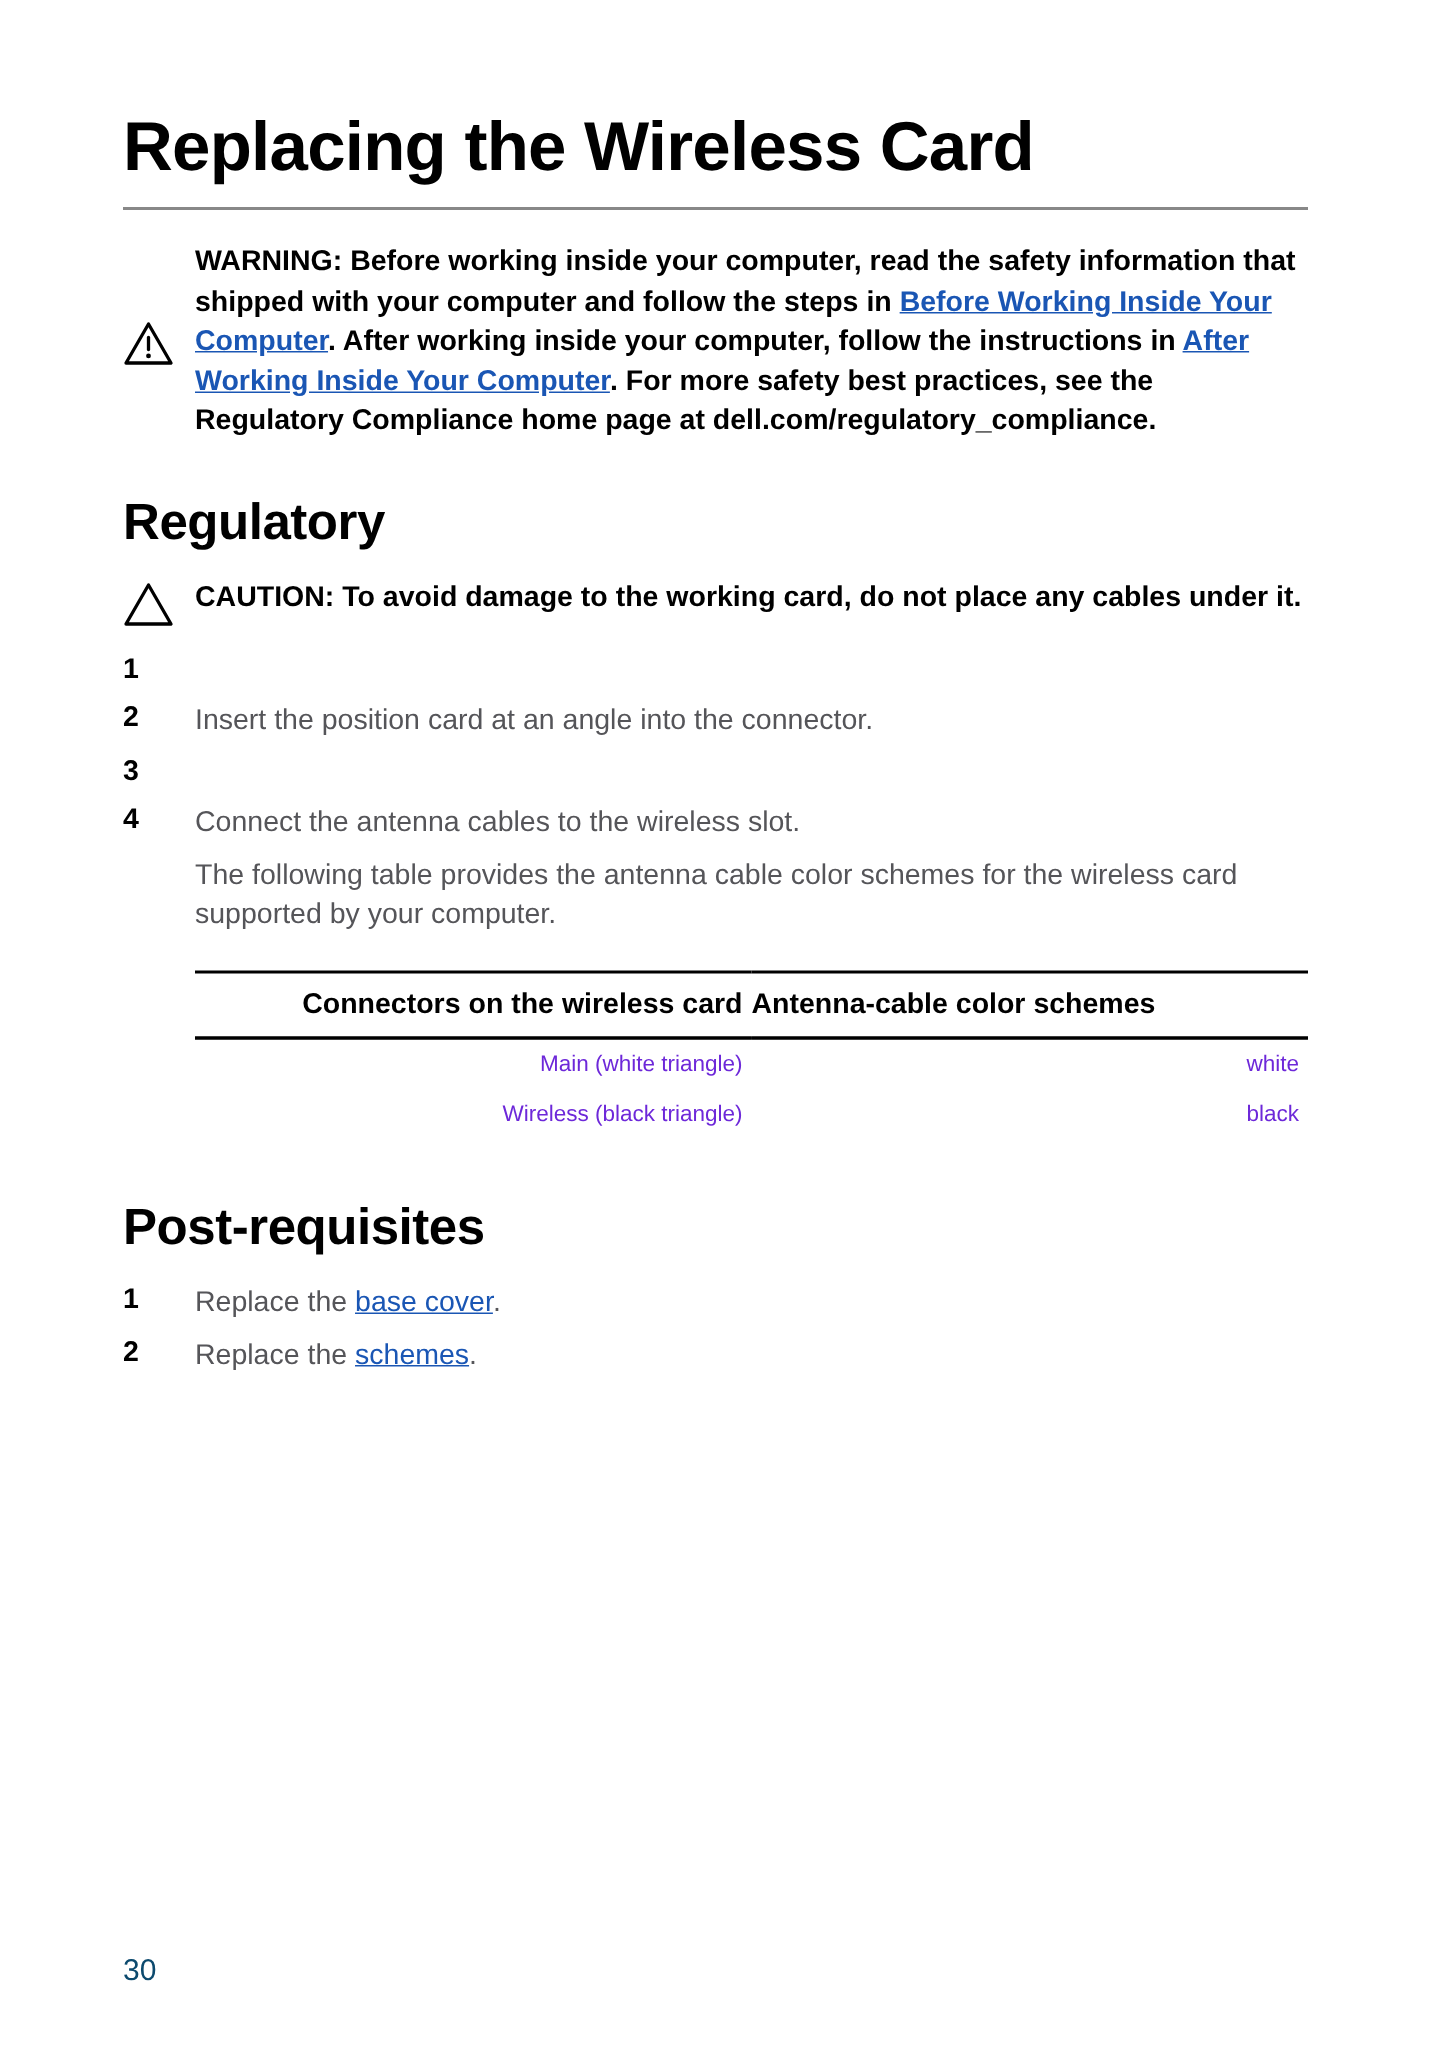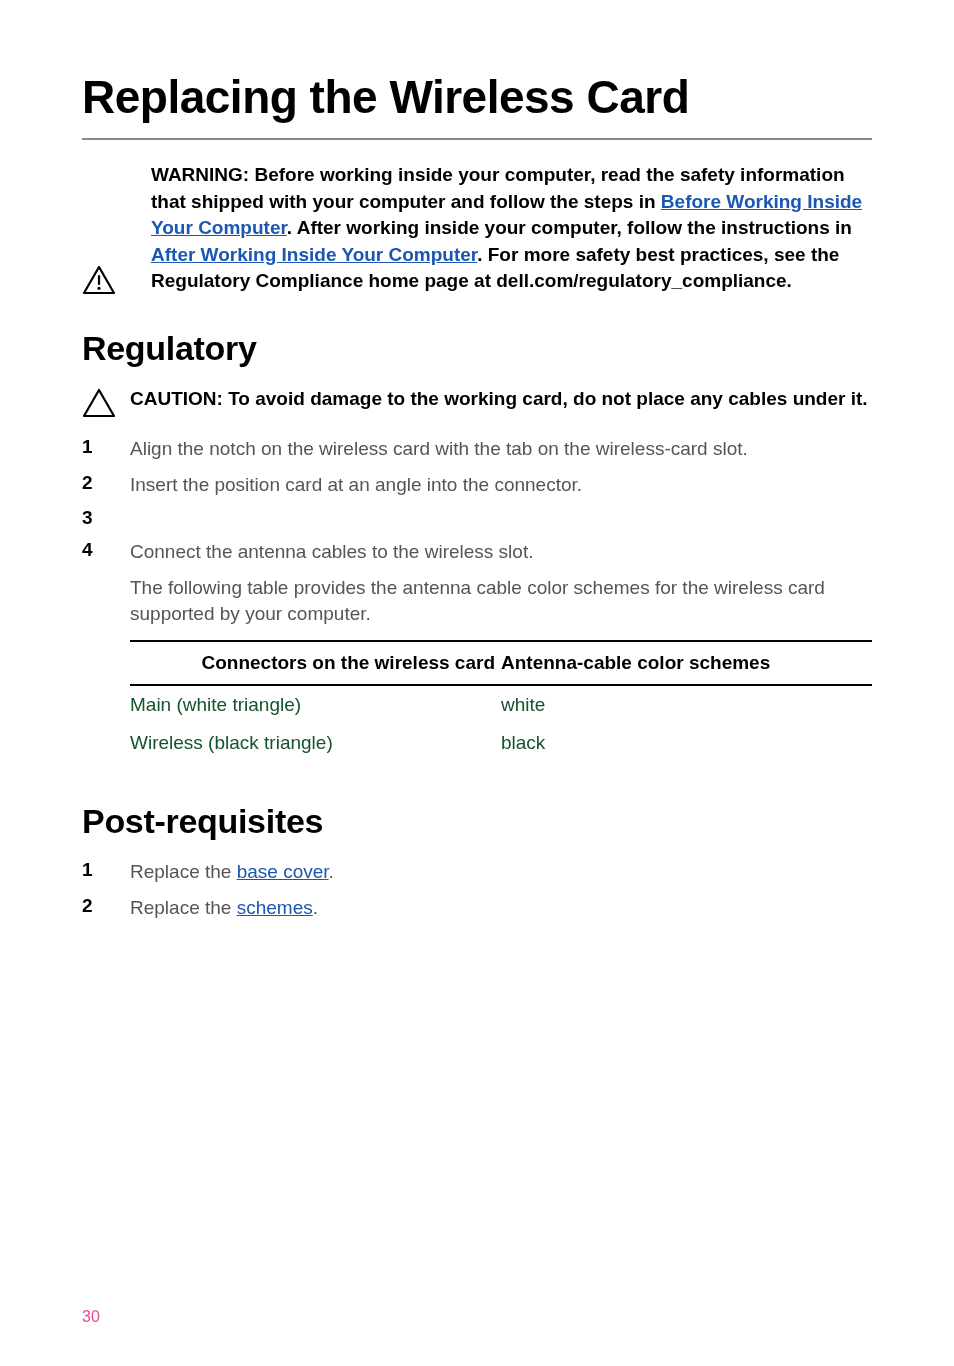--- a/index.html
+++ b/index.html
@@ -21,23 +21,22 @@
       font-weight: 700;
       margin-bottom: 14px;
       letter-spacing: -0.5px;
     }
     .h1-underline {
       border-bottom: 2px solid #888;
       margin-bottom: 22px;
     }
     .warning-block {
       display: flex;
-      align-items: flex-end;
+      align-items: center;
       margin-bottom: 34px;
-      gap: 21px;
     }
     .caution-block {
       display: flex;
       align-items: flex-start;
       margin-bottom: 18px;
     }
     .icon-col {
       flex: 0 0 48px;
       display: flex;
       justify-content: flex-start;
@@ -74,50 +73,50 @@
     .content-col {
       font-size: 19px;
       color: #555559;
       line-height: 1.35;
     }
     .indent-para {
       margin-left: 48px;
       font-size: 19px;
       color: #555559;
       line-height: 1.35;
-      margin-bottom: 14px;
+      margin-bottom: 24px;
     }
     .cable-table {
       margin-left: 48px;
       width: calc(100% - 48px);
       border-collapse: collapse;
       margin-bottom: 40px;
     }
     .cable-table th {
       text-align: left;
       font-size: 19px;
       font-weight: 700;
       padding: 10px 6px 10px 0;
       border-top: 2px solid #000;
       border-bottom: 2px solid #000;
     }
     .cable-table td {
-      text-align: left;
-      font-size: 19px;
-      color: #14532d;
+      text-align: right;
+      font-size: 15px;
+      color: #6d28d9;
       padding: 8px 6px 8px 0;
     }
     .cable-table .th-left { width: 50%; text-align: right; }
     .cable-table .th-right { width: 50%; }
     .page-number {
       position: absolute;
       bottom: 40px;
       left: 82px;
-      font-size: 16px;
-      color: #ec4899;
+      font-size: 20px;
+      color: #0c4a6e;
     }
     svg.tri-icon { display: block; }
   </style>
 </head>
 <body>
 
 <h1>Replacing the Wireless Card</h1>
 <div class="h1-underline"></div>
 
 <div class="warning-block">
@@ -140,21 +139,20 @@
     <svg class="tri-icon" width="34" height="30" viewBox="0 0 34 30">
       <polygon points="17,2 32,28 2,28" fill="none" stroke="#000" stroke-width="2.2" stroke-linejoin="round"></polygon>
     </svg>
   </div>
   <div class="caution-text">CAUTION: To avoid damage to the working card, do not place any cables under it.</div>
 </div>
 
 <div class="numbered-list">
   <div class="list-row">
     <div class="num-col">1</div>
-    <div class="content-col">Align the notch on the wireless card with the tab on the wireless-card slot.</div>
   </div>
   <div class="list-row">
     <div class="num-col">2</div>
     <div class="content-col">Insert the position card at an angle into the connector.</div>
   </div>
   <div class="list-row">
     <div class="num-col">3</div>
   </div>
   <div class="list-row">
     <div class="num-col">4</div>

